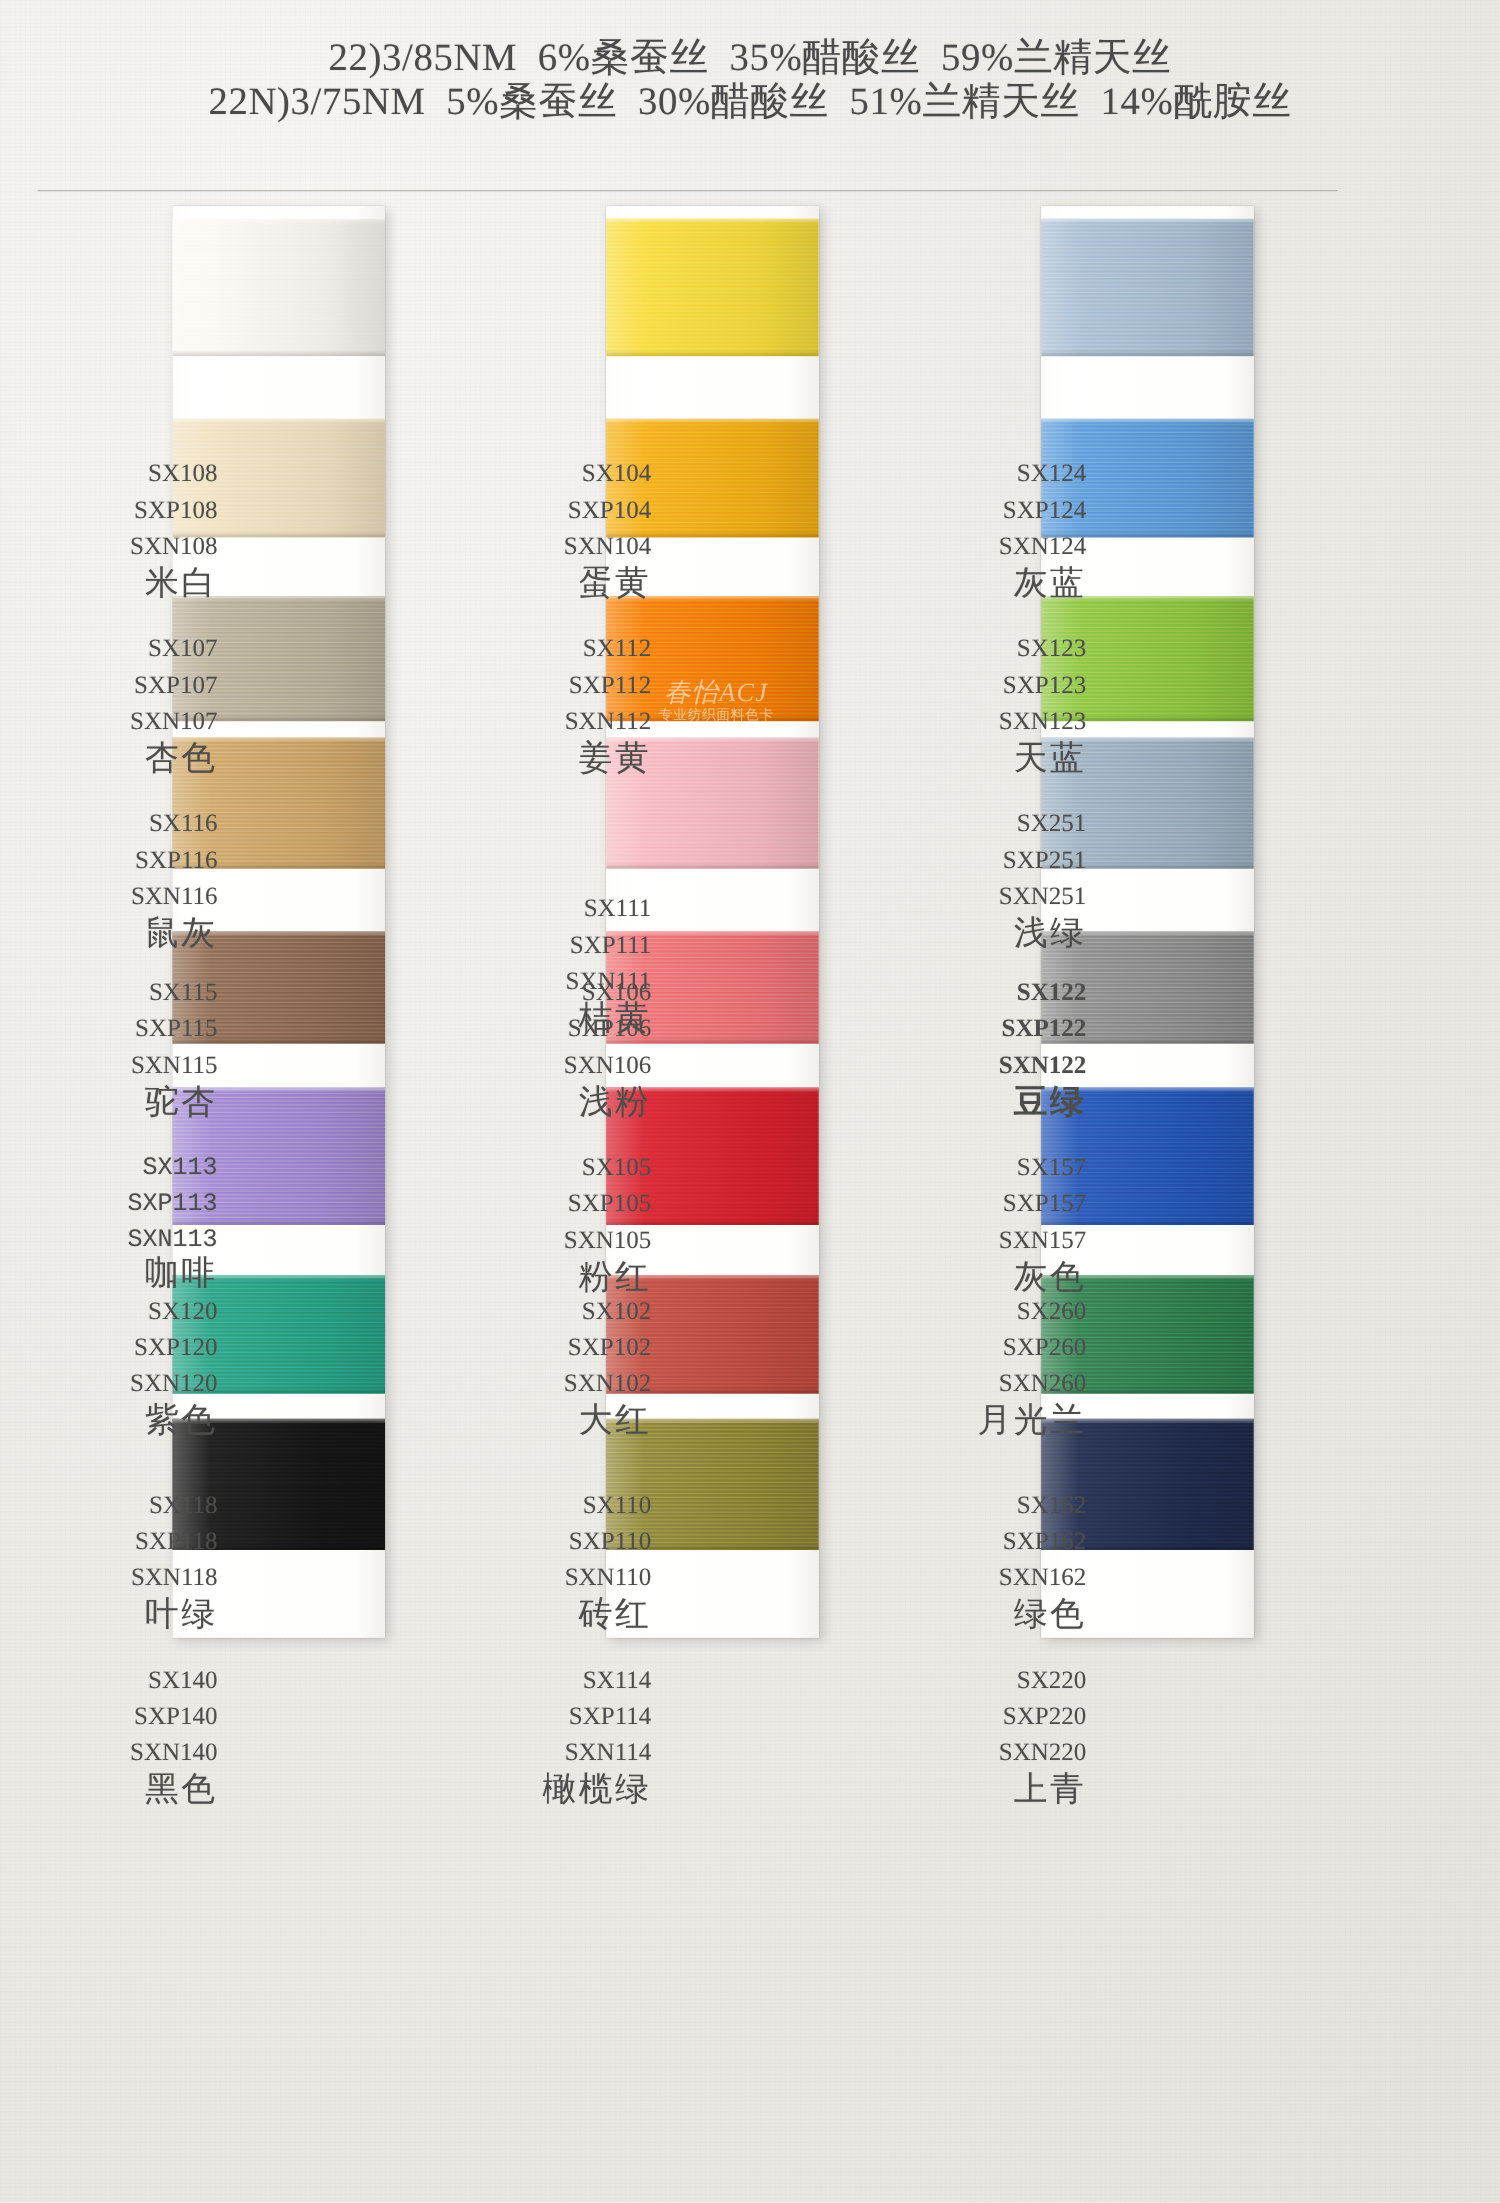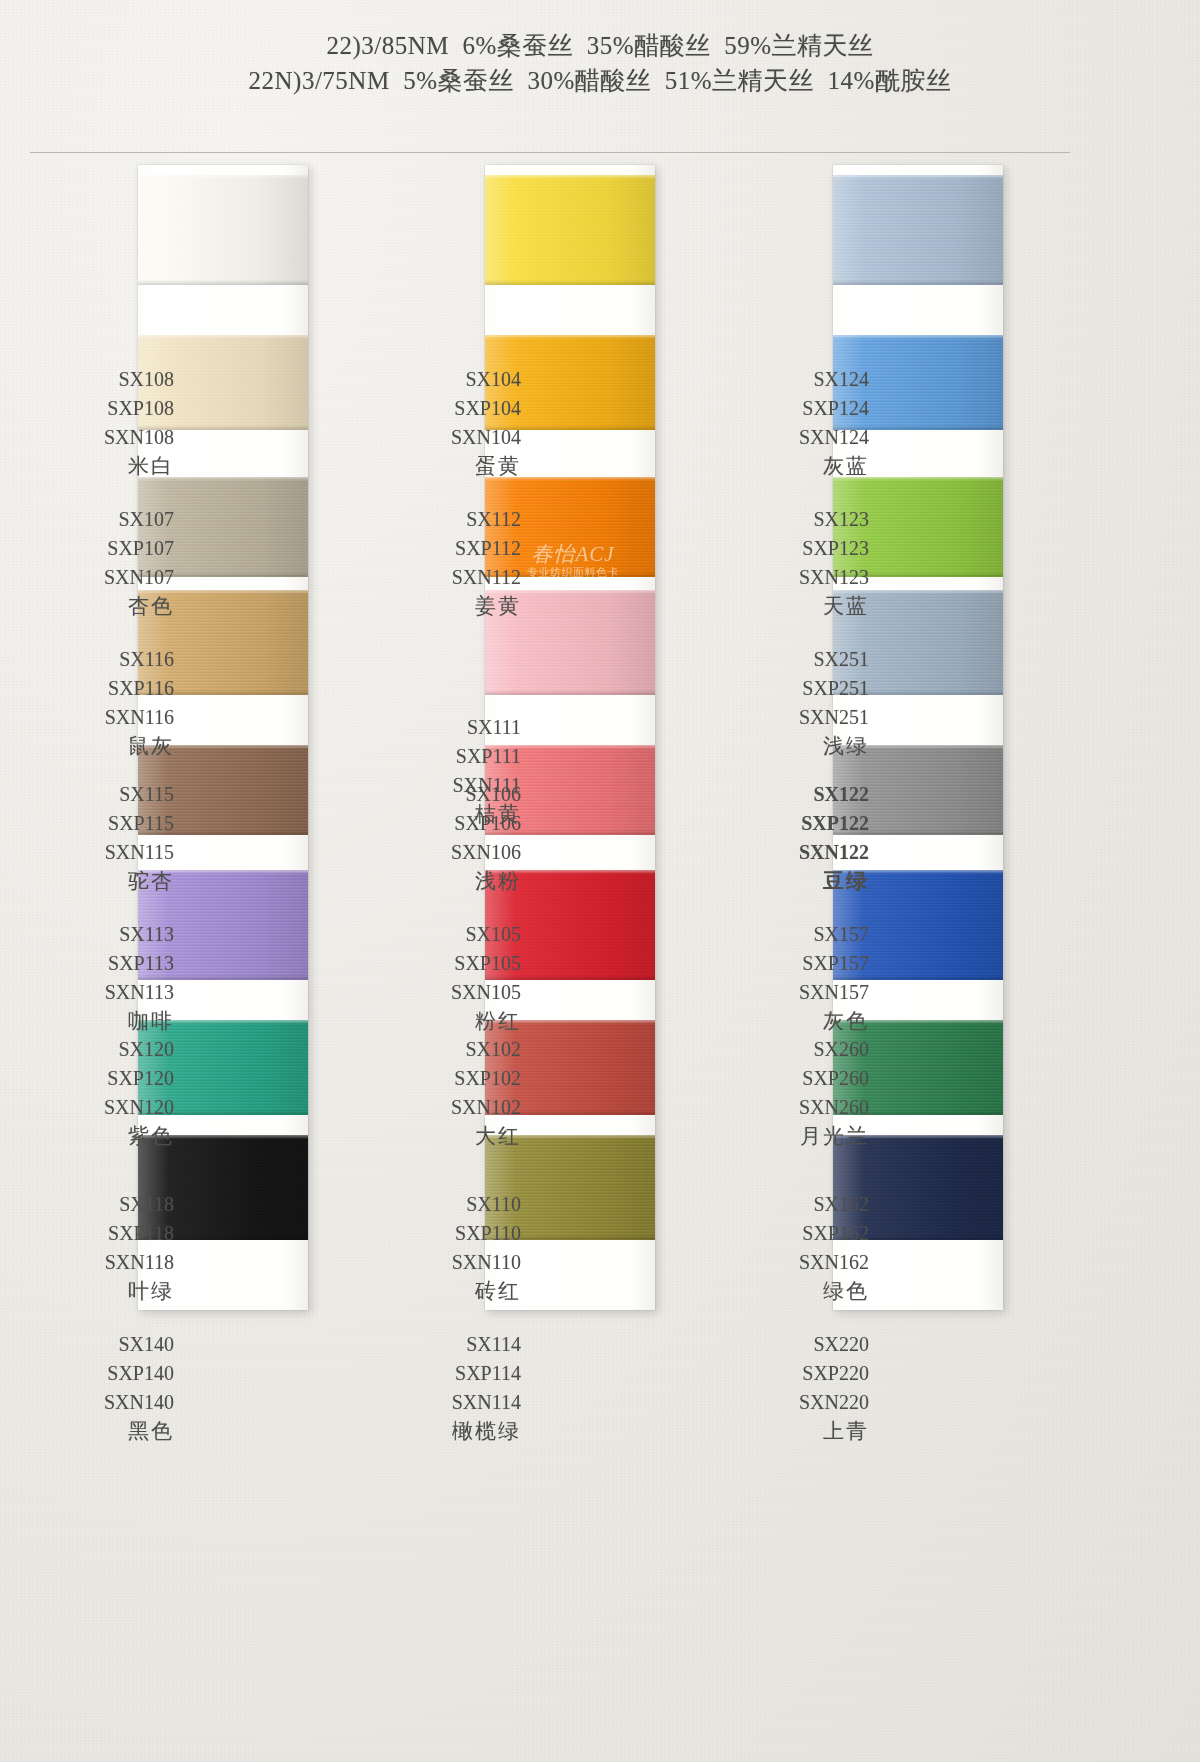--- a/index.html
+++ b/index.html
@@ -26,21 +26,21 @@
   }
 
   
   #header{
     position:absolute;left:0;top:28px;width:1200px;
     text-align:center;
     color:#4a4a48;
     letter-spacing:.5px;
   }
   .hline{
-    font-size:25px;line-height:35px;
+    font-size:31px;line-height:35px;
     white-space:pre;
     text-shadow:0 0 1px rgba(90,90,90,.35);
   }
   #rule{
     position:absolute;left:30px;top:152px;width:1040px;height:0;
     border-top:1px solid #b9b7b1;
   }
 
   
   .column{ position:absolute; top:165px; }
@@ -84,21 +84,21 @@
   
   .label{
     position:absolute;
     width:150px;
     color:#4d4d4b;
     line-height:29px;
     text-shadow:0 0 1px rgba(110,110,110,.3);
     padding-left:24px;
   }
   .label .code{ font-size:20px; display:block; white-space:pre;}
-  .label .name{ font-size:21px; display:block; letter-spacing:2px;}
+  .label .name{ font-size:27px; display:block; letter-spacing:2px;}
   .lab-left{ text-align:right; }
 
   
   #watermark{
     position:absolute;left:527px;top:545px;
     color:rgba(255,255,255,.55);
     font-size:21px;
     font-style:italic;
     letter-spacing:1px;
     text-align:center;
@@ -188,21 +188,21 @@
           <span class="code">SXP116</span>
           <span class="code">SXN116</span>
           <span class="name">鼠灰</span>
         </div>
         <div class="label lab-left" style="left: 0px; top: 615px;">
           <span class="code">SX115</span>
           <span class="code">SXP115</span>
           <span class="code">SXN115</span>
           <span class="name">驼杏</span>
         </div>
-        <div class="label lab-left" style="left: 0px; top: 755px;">
+        <div class="label lab-left" style="left: 0px; top: 755px; font-family: Liberation Mono, monospace;">
           <span class="code">SX113</span>
           <span class="code">SXP113</span>
           <span class="code">SXN113</span>
           <span class="name">咖啡</span>
         </div>
         <div class="label lab-left" style="left: 0px; top: 870px;">
           <span class="code">SX120</span>
           <span class="code">SXP120</span>
           <span class="code">SXN120</span>
           <span class="name">紫色</span>

